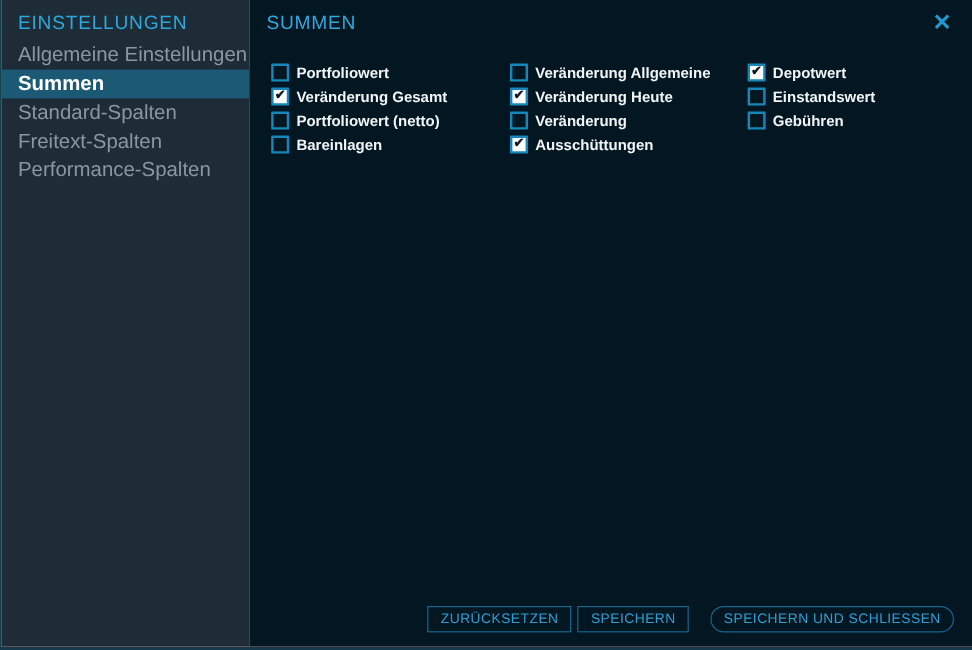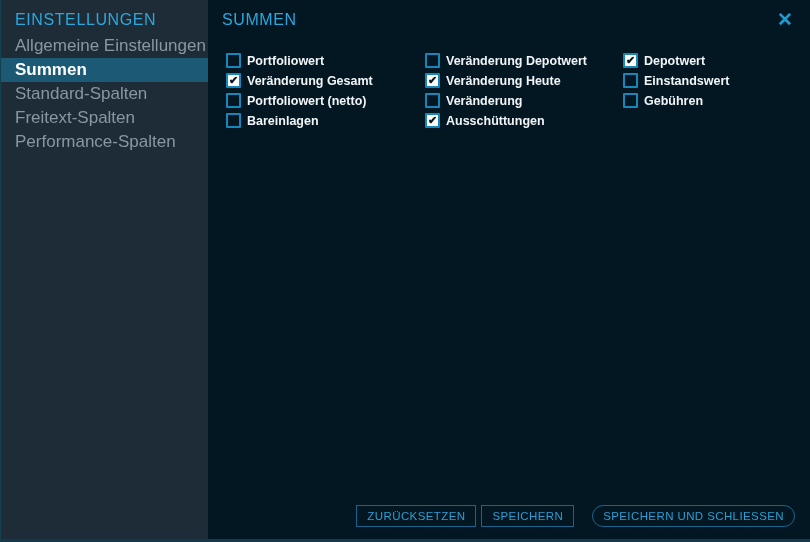--- a/index.html
+++ b/index.html
@@ -166,21 +166,21 @@
             <span class="check-label">Portfoliowert (netto)</span>
           </div>
           <div class="check-row">
             <span class="checkbox"></span>
             <span class="check-label">Bareinlagen</span>
           </div>
         </div>
         <div>
           <div class="check-row">
             <span class="checkbox"></span>
-            <span class="check-label">Veränderung Depotwert</span>
+            <span class="check-label">Veränderung Allgemeine</span>
           </div>
           <div class="check-row">
             <span class="checkbox checked">
               <span class="check-glyph">✔</span>
             </span>
             <span class="check-label">Veränderung Heute</span>
           </div>
           <div class="check-row">
             <span class="checkbox"></span>
             <span class="check-label">Veränderung</span>

